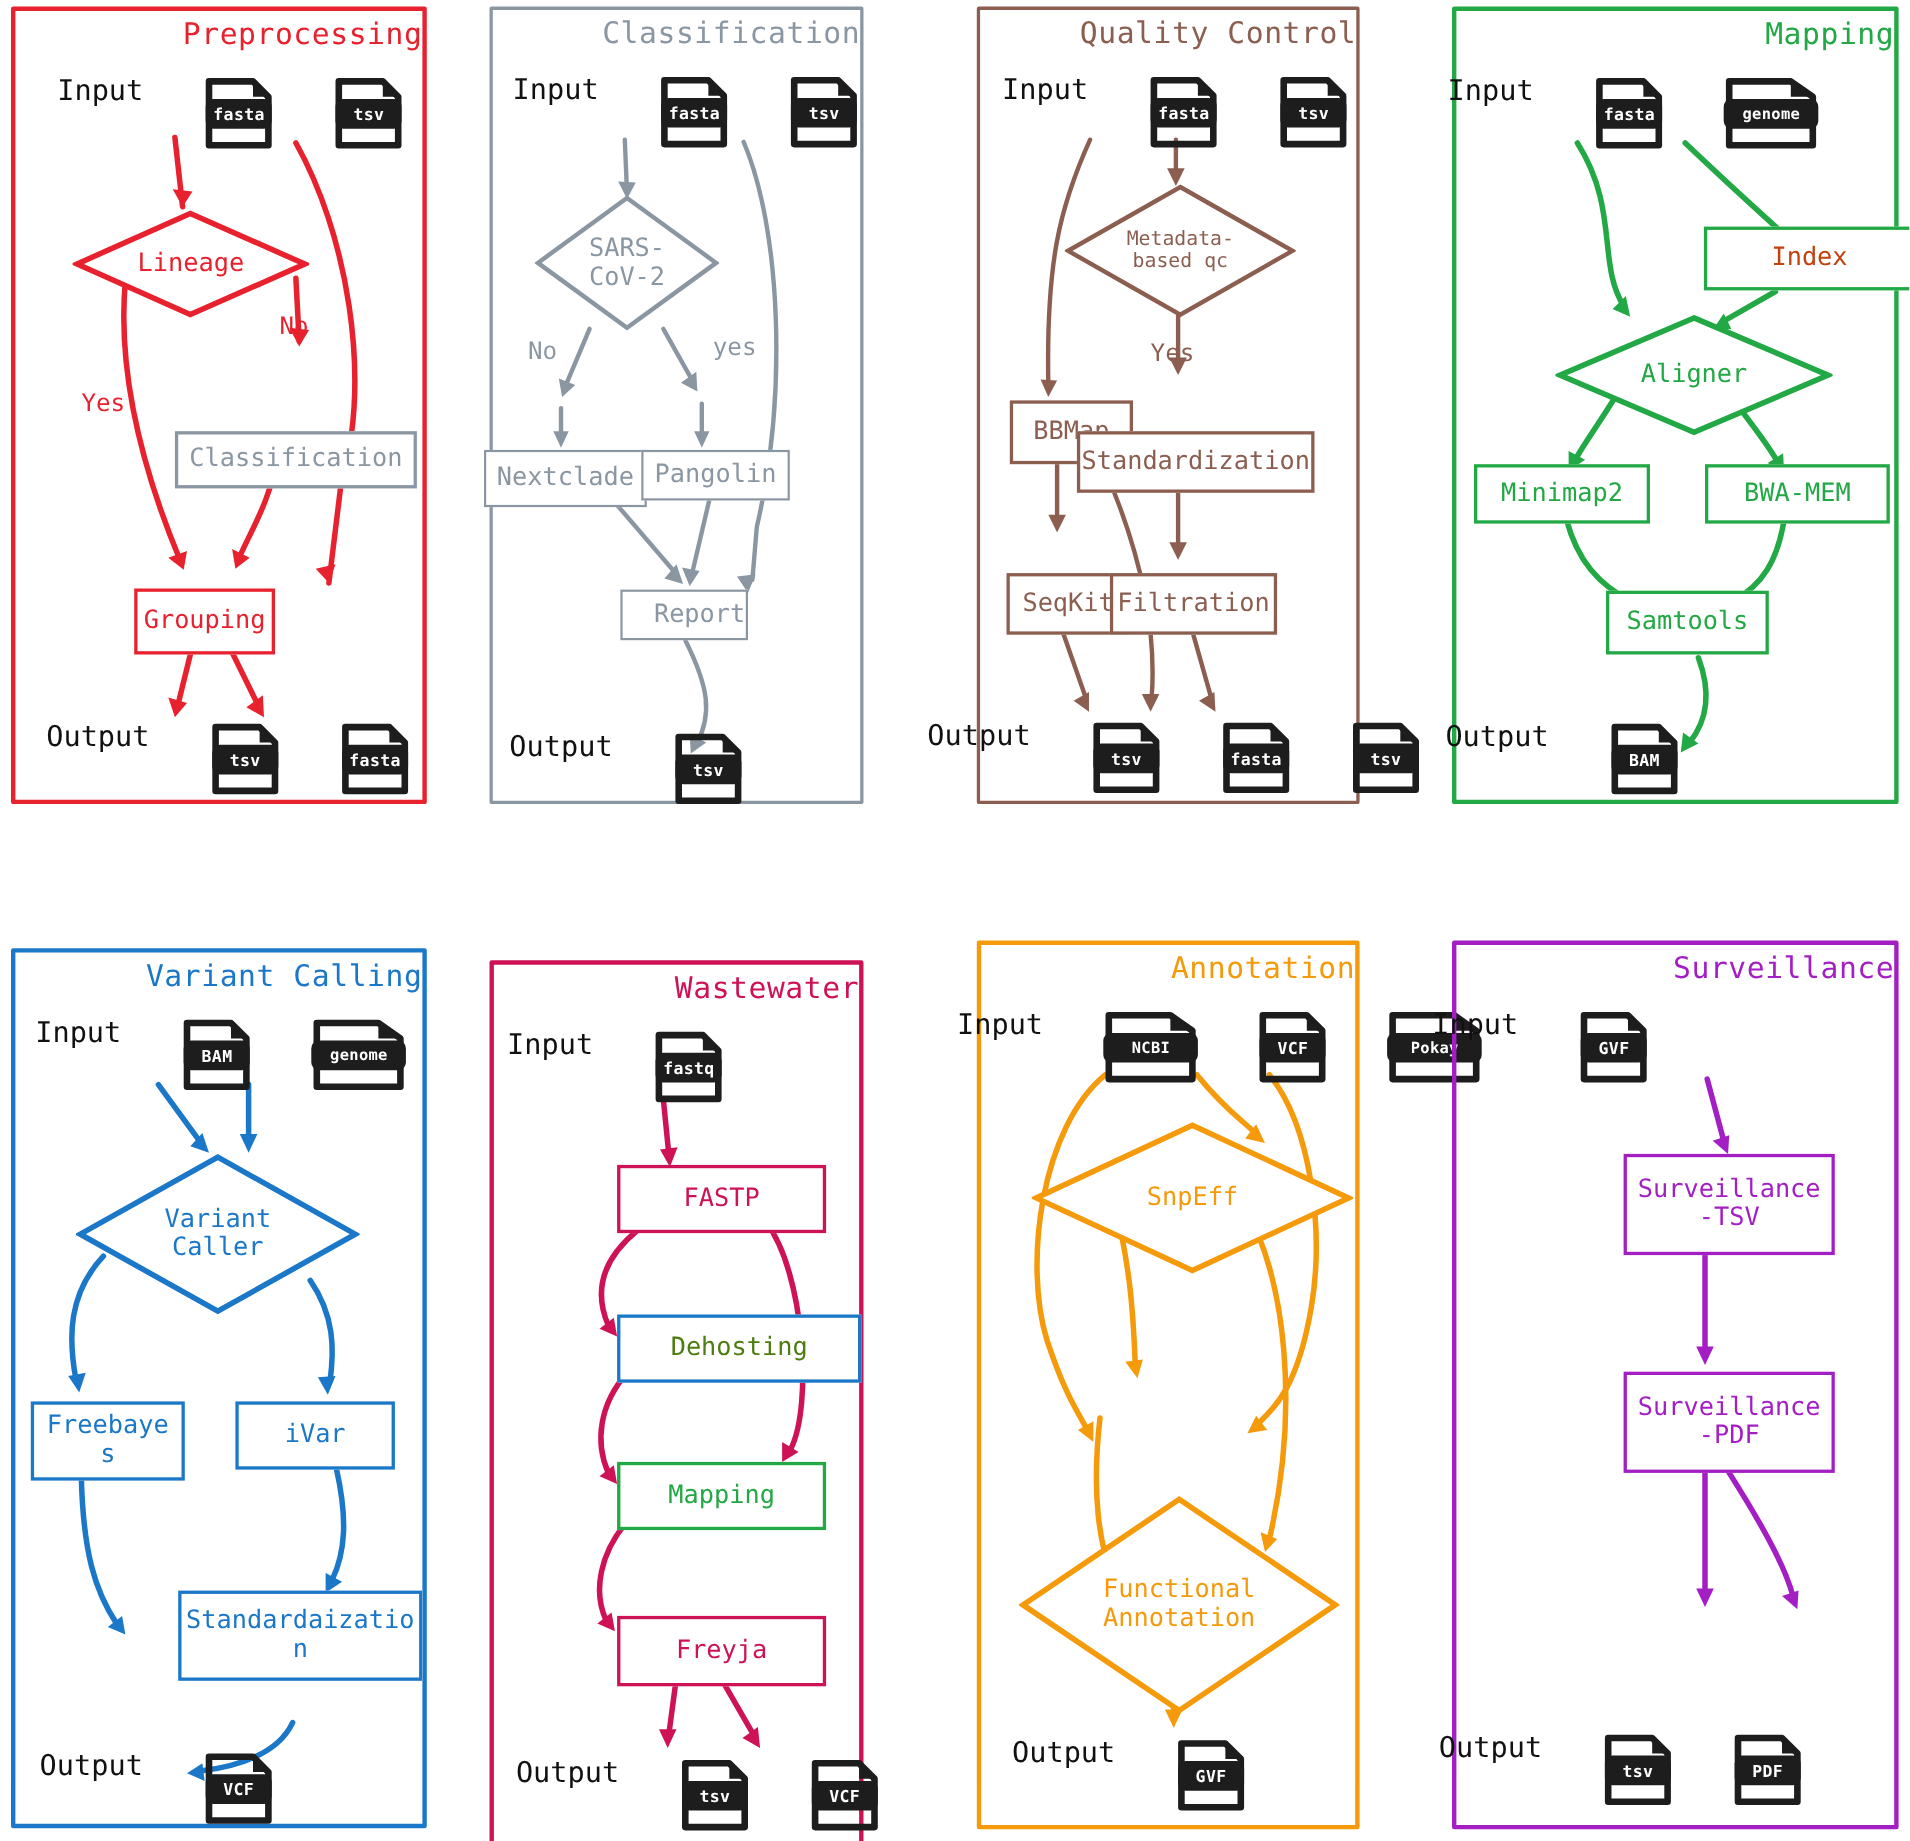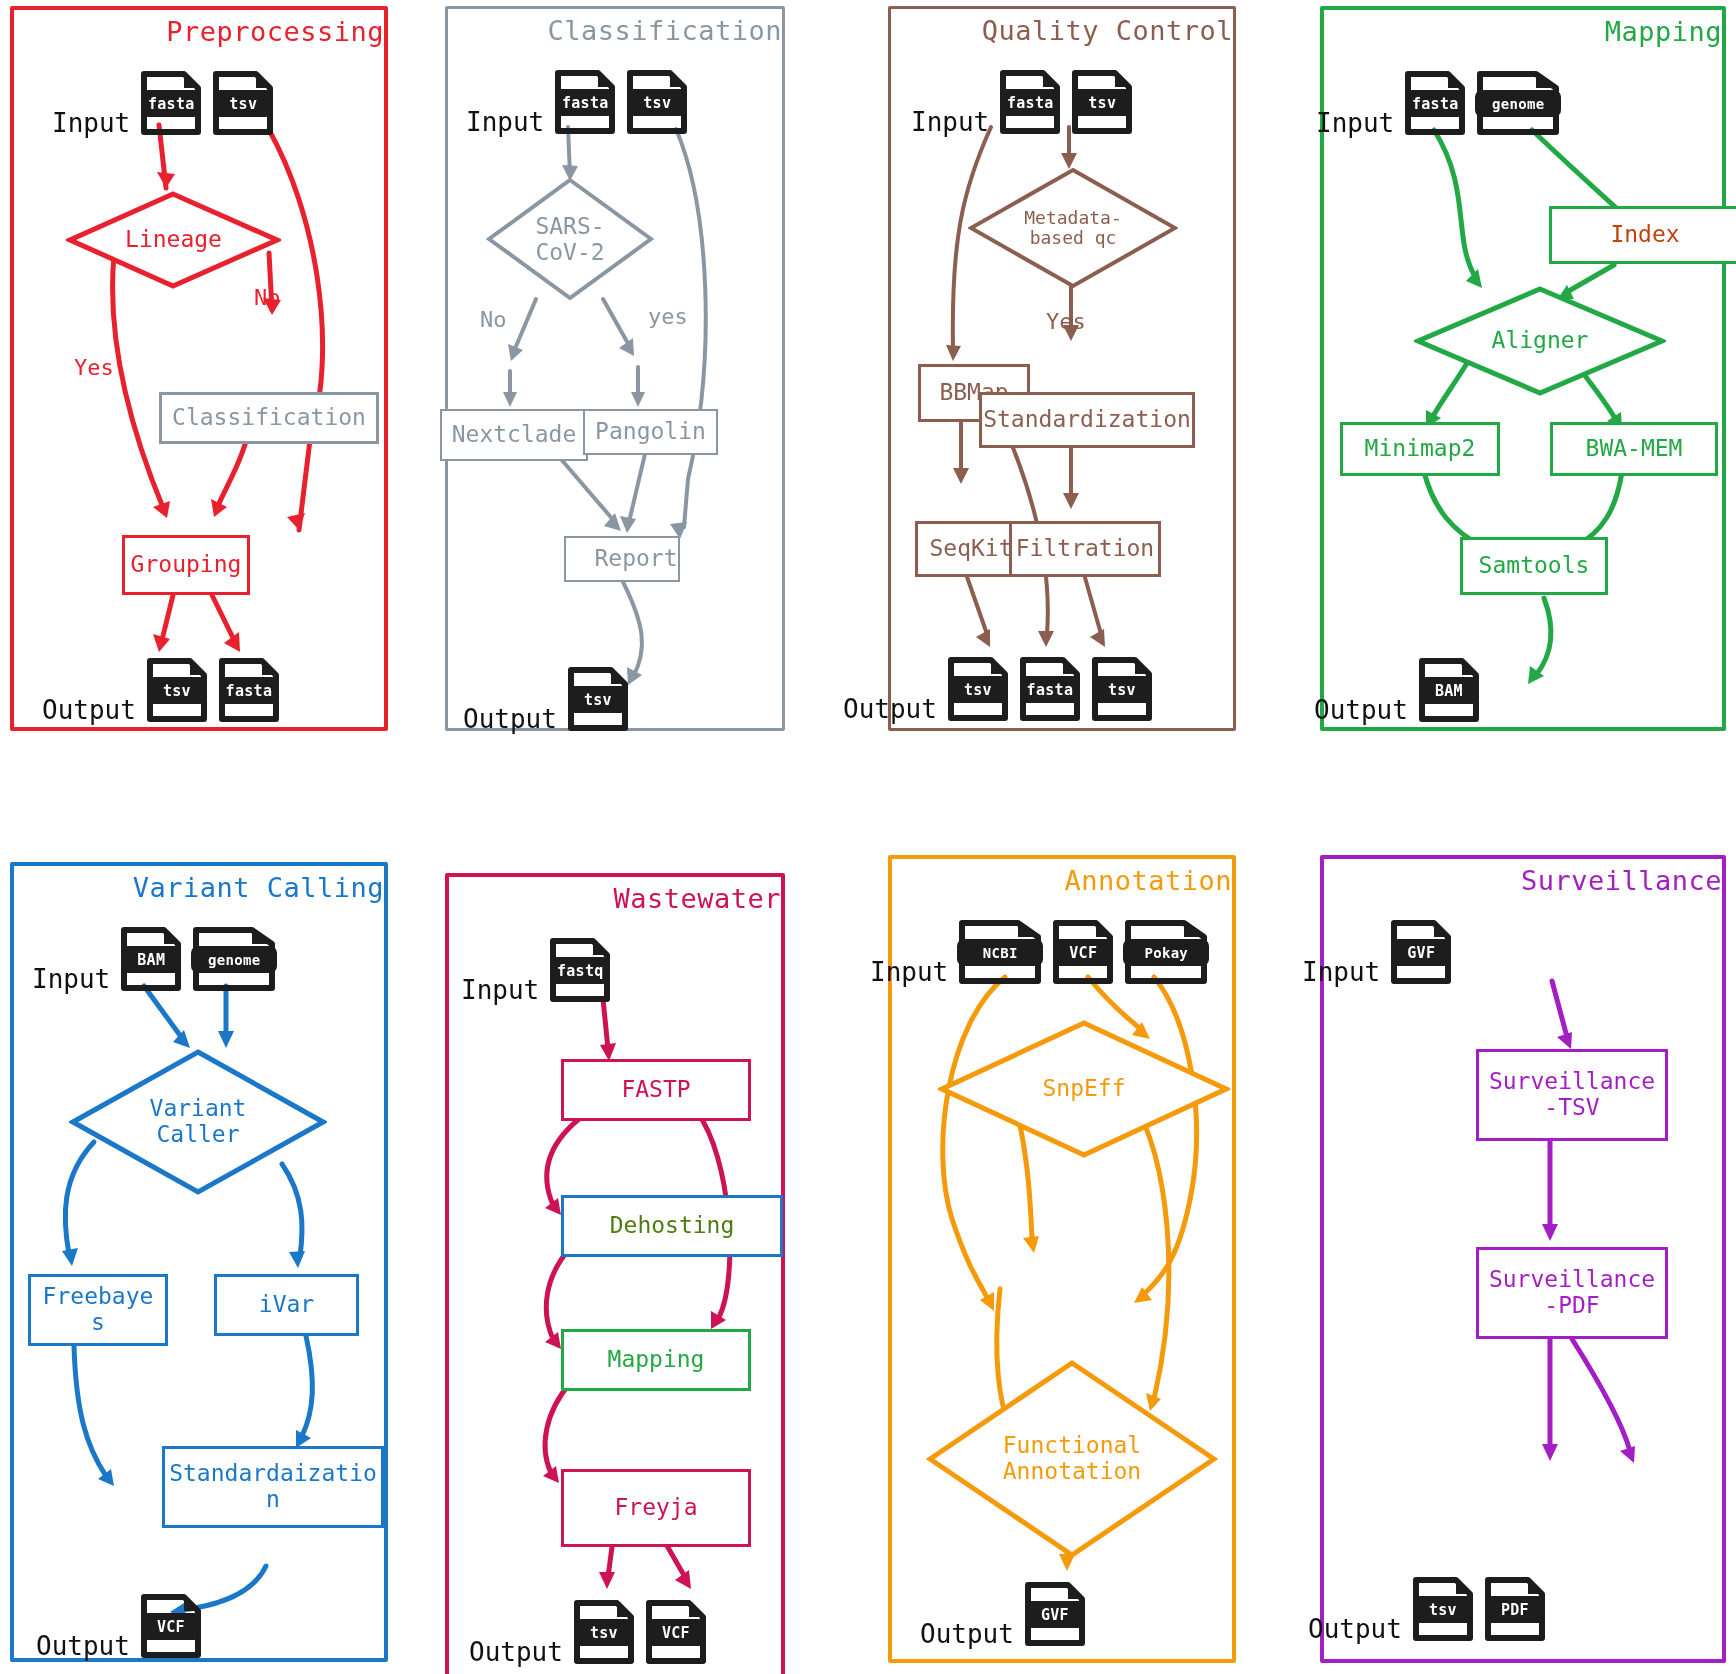--- a/index.html
+++ b/index.html
@@ -9,21 +9,21 @@
   .panel{position:absolute;border:4px solid #000;border-radius:2px;box-sizing:border-box;}
   .panel-title{position:absolute;top:6px;left:0;width:100%;text-align:right;font-size:27px;letter-spacing:.5px;}
 
   .node{position:absolute;box-sizing:border-box;display:flex;align-items:center;justify-content:center;
         text-align:center;line-height:1.12;font-size:23px;background:#fff;}
   .rect{border:3px solid #000;}
   .diamond-wrap{position:absolute;display:flex;align-items:center;justify-content:center;}
   .diamond-svg{position:absolute;left:0;top:0;}
   .diamond-label{position:relative;text-align:center;line-height:1.12;font-size:23px;z-index:2;}
 
-  .io-row{position:absolute;display:flex;align-items:flex-end;}
+  .io-row{position:absolute;display:flex;align-items:flex-start;gap:46px;}
   .io-label{font-size:26px;color:#111;margin-right:8px;white-space:nowrap;}
   .file-ico{position:relative;width:66px;height:70px;margin-right:6px;}
   .file-ico.wide{width:88px;}
   .file-ico svg{position:absolute;left:0;top:0;}
   .file-tag{position:absolute;left:3px;right:3px;top:22px;height:27px;background:#1d1d1d;border-radius:7px;
             color:#fff;font-size:15px;font-weight:bold;display:flex;align-items:center;justify-content:center;
             letter-spacing:.3px;}
   .file-ico.wide .file-tag{font-size:14px;left:1px;right:1px;}
 
   .edge-label{position:absolute;font-size:22px;white-space:nowrap;}
@@ -468,21 +468,21 @@
   </div>
 
   <div class="node rect" style="left:112px;top:318px;width:222px;height:62px;border-color:#1b77c8;color:#4d7c0f;">
     <span>Dehosting</span>
   </div>
 
   <div class="node rect" style="left:112px;top:452px;width:190px;height:62px;border-color:#22a844;color:#22a844;">
     <span>Mapping</span>
   </div>
 
-  <div class="node rect" style="left:112px;top:592px;width:190px;height:78px;border-color:#ce1256;color:#ce1256;">
+  <div class="node rect" style="left:112px;top:592px;width:190px;height:64px;border-color:#ce1256;color:#ce1256;">
     <span>Freyja</span>
   </div>
 
   <div class="io-row" style="left:20px;top:720px;">
     <span class="io-label">Output</span>
     <span class="file-ico">
       <svg width="66" height="70" viewBox="0 0 66 70">
             <path d="M6 6 h40 l14 14 v44 h-54 z" fill="none" stroke="#1d1d1d" stroke-width="6" stroke-linejoin="round"></path>
             <path d="M46 6 l14 14 h-14 z" fill="#1d1d1d"></path>
           </svg>

